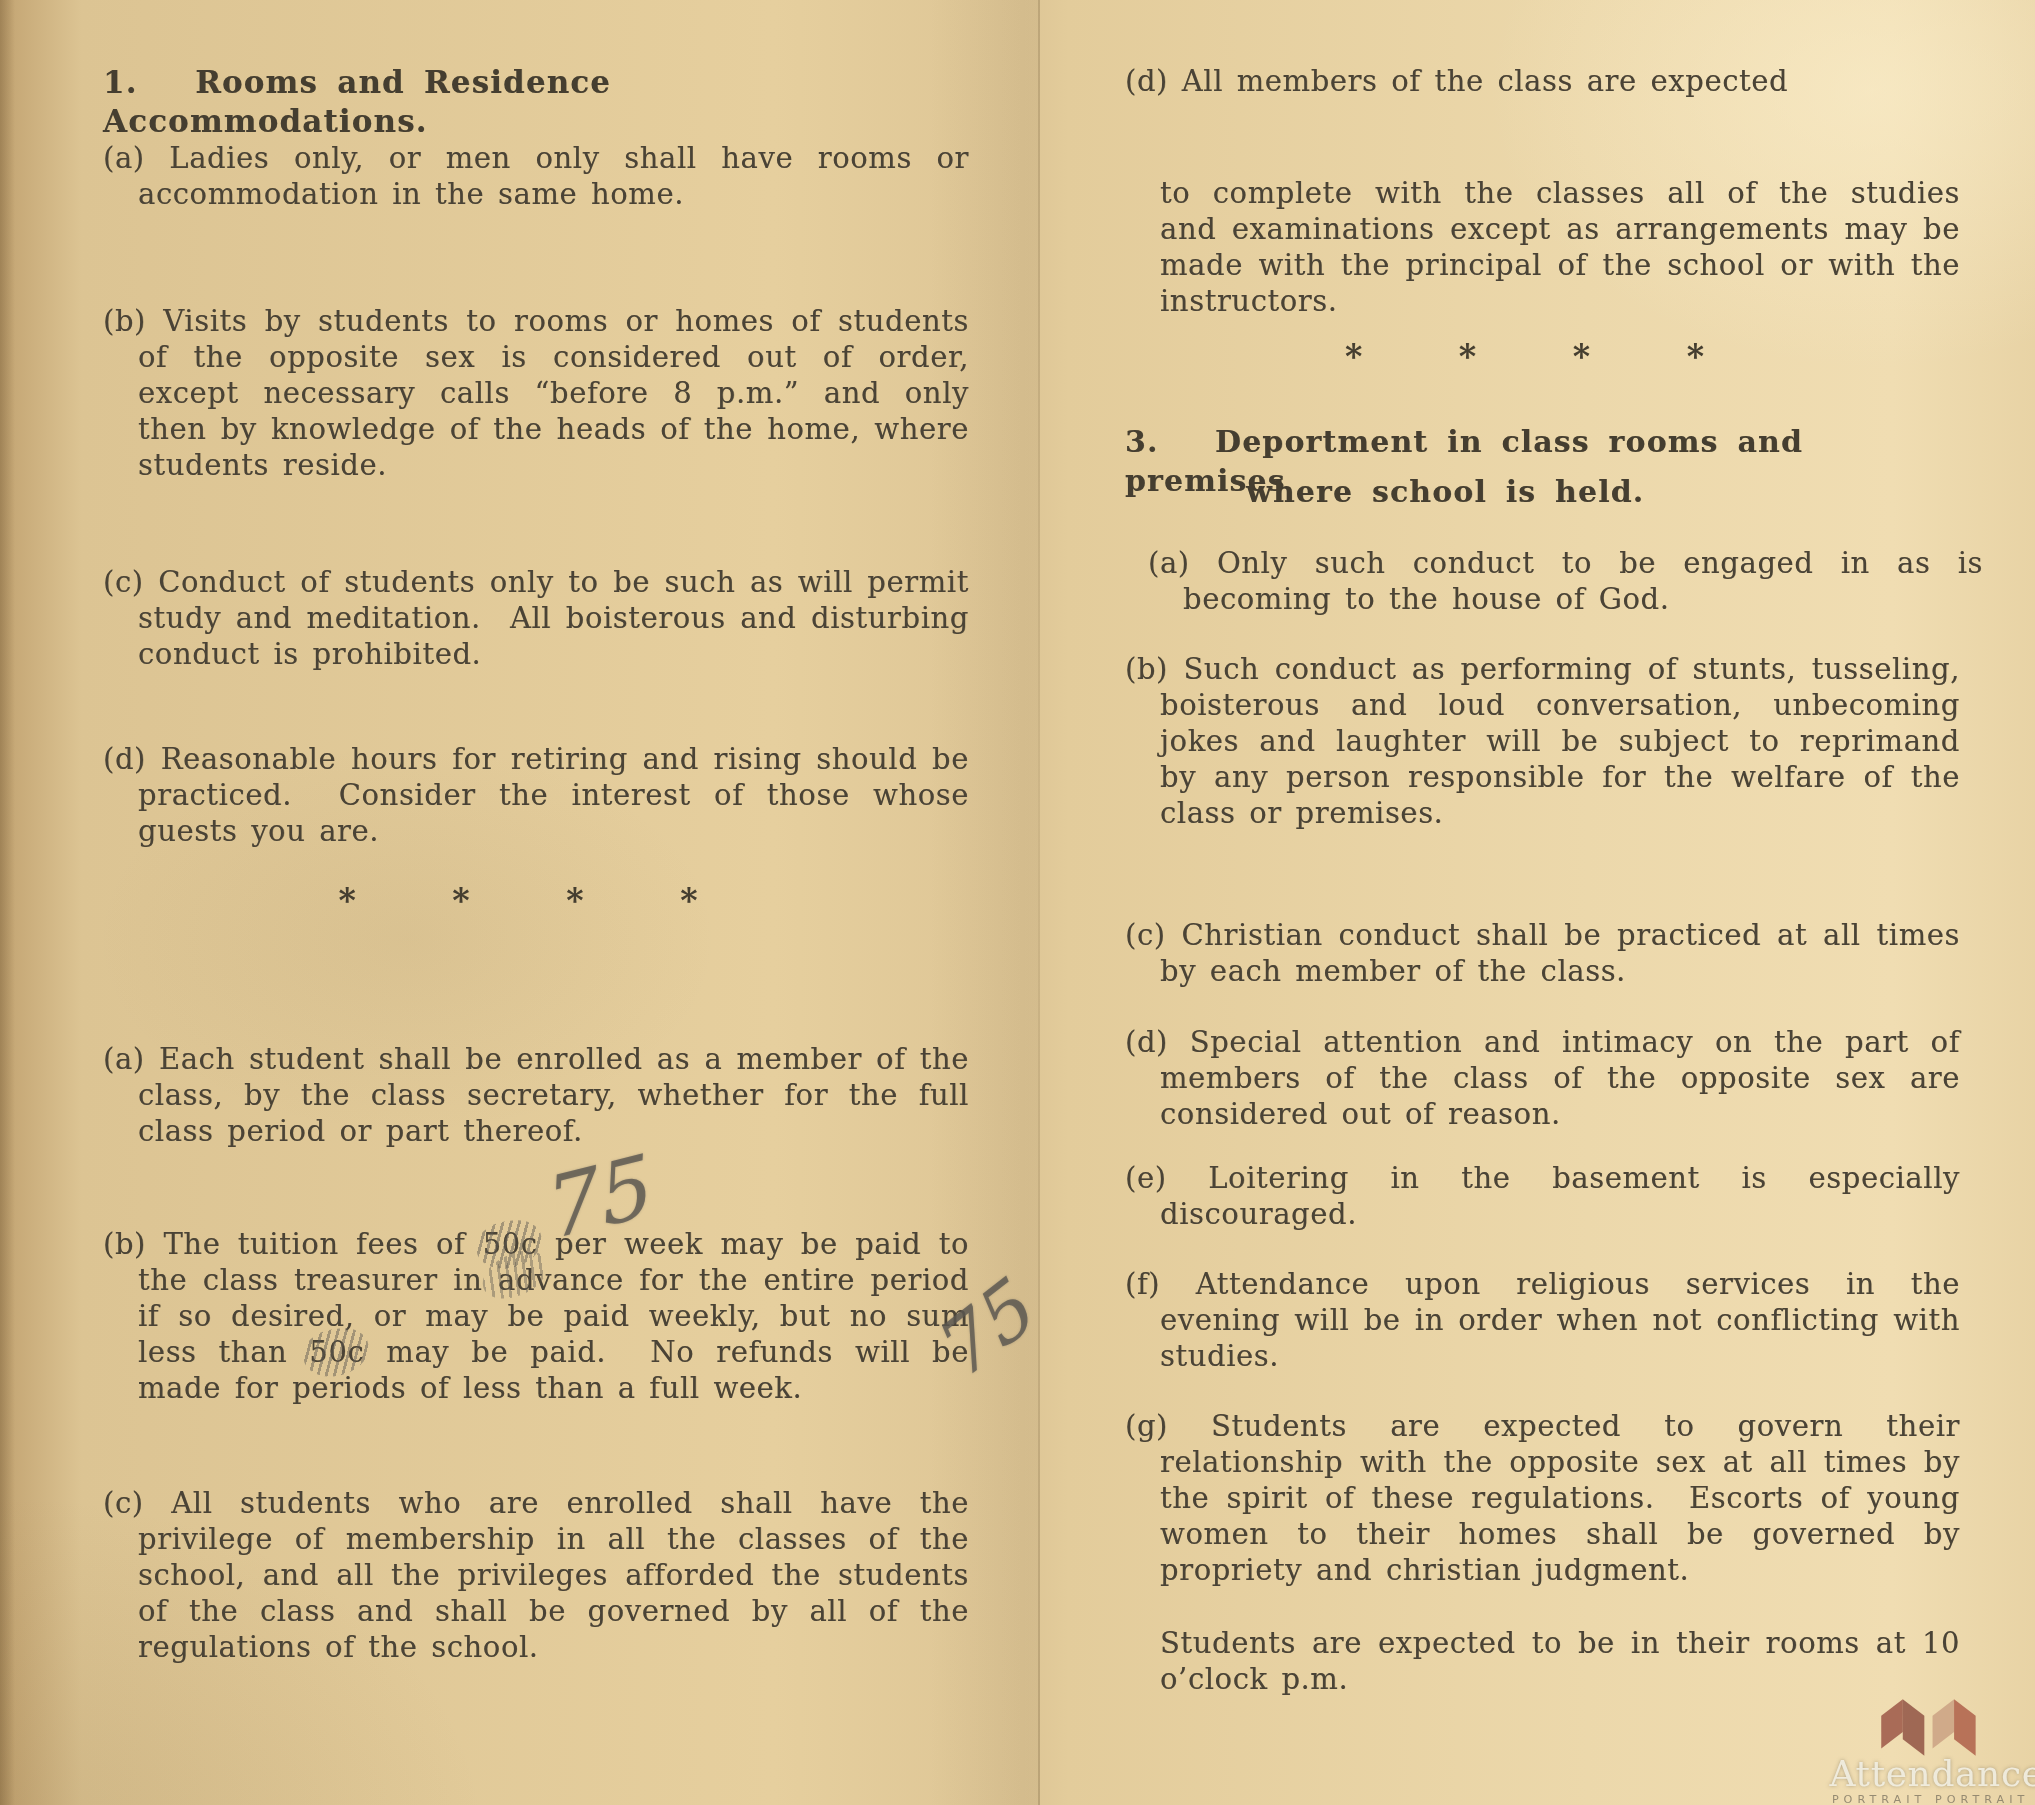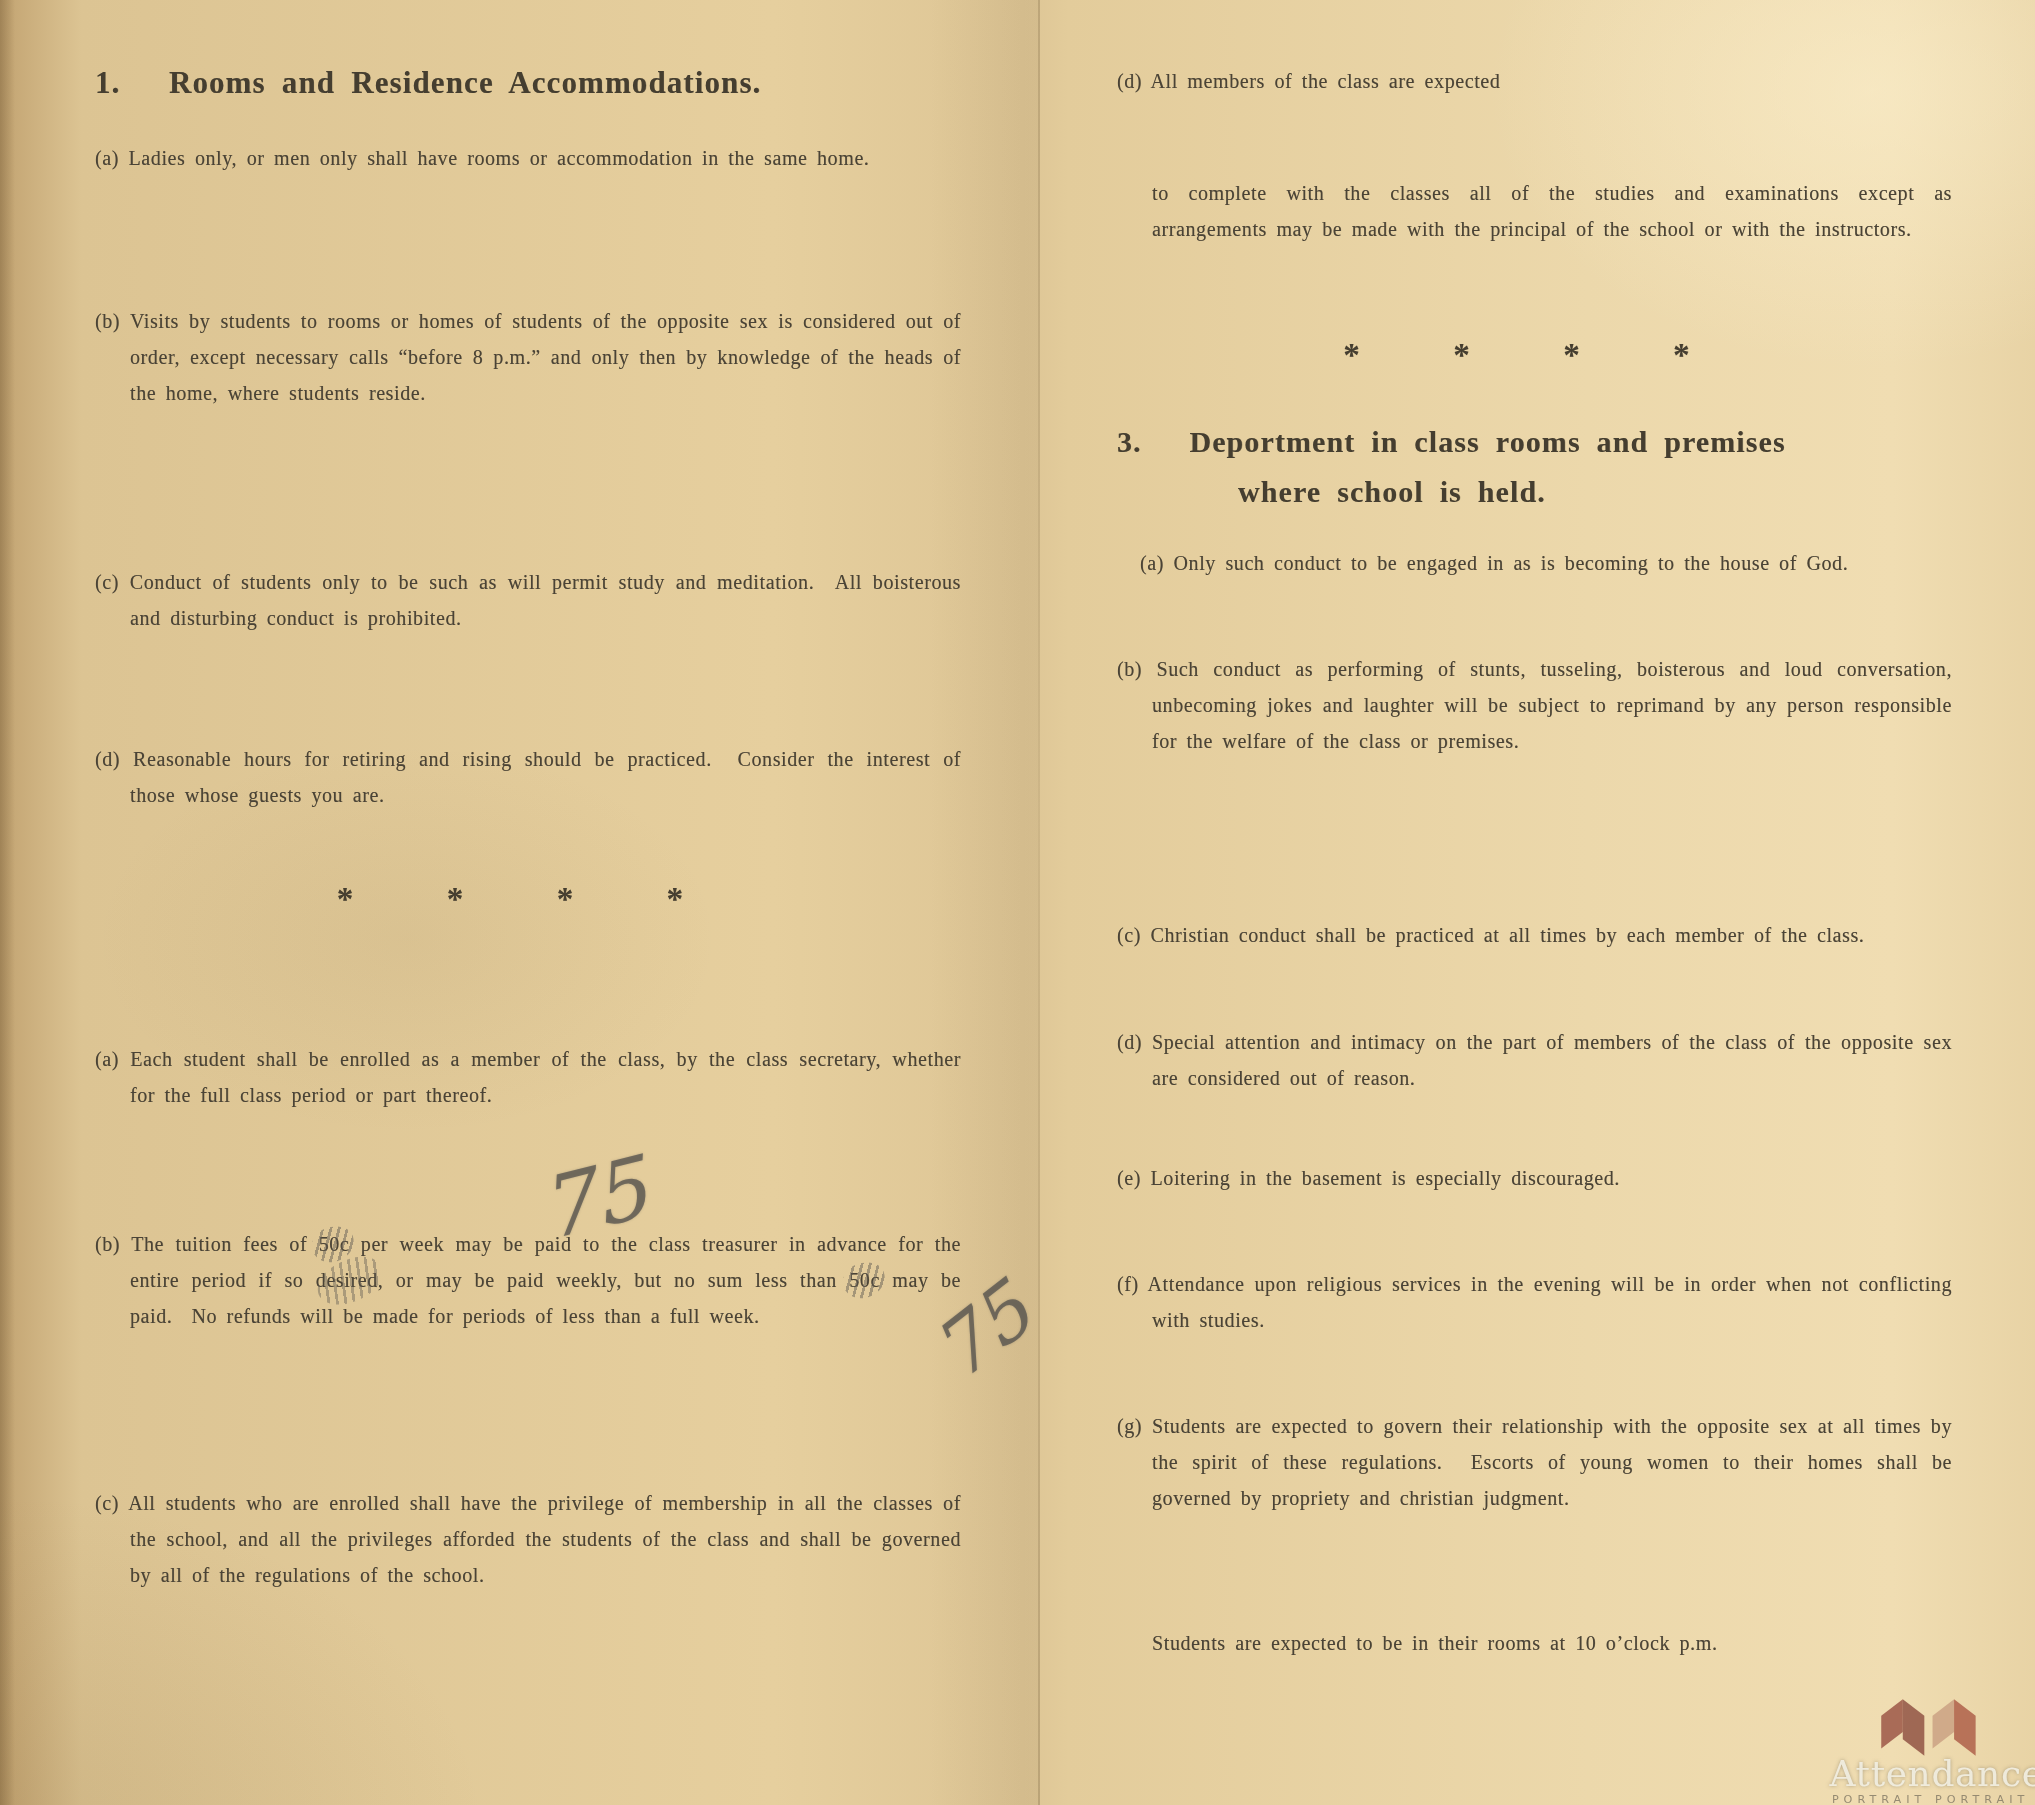--- a/index.html
+++ b/index.html
@@ -10,23 +10,23 @@
     background:
       radial-gradient(ellipse 618px 449px at 92% 5%, rgba(252,240,206,0.55), transparent 62%),
       radial-gradient(ellipse 786px 561px at 0% 102%, rgba(135,105,58,0.17), transparent 62%),
       radial-gradient(ellipse 449px 281px at 20% 52%, rgba(120,95,55,0.07), transparent 70%),
       linear-gradient(90deg,#c2a371 0,#dcc493 4%,#e6cf9e 38%,#ddc595 50.3%,#e3cc9b 52.5%,#ecd8ab 78%,#f0ddb2 93%,#e8d3a5 100%);
   }
   .ink { text-shadow: 0.3px 0.3px 0.6px rgba(72,62,42,0.38); }
   .col { position:absolute; top:0; height:1806px; }
   .col-left  { left:87px;  width:831px; }
   .col-right { left:1109px; width:800px; }
-  .blk { position:absolute; left:8px; width:100%;font-family:Liberation Serif, serif; }
+  .blk { position:absolute; left:16px; width:100%; }
   p.rule {
-    margin:0; font-size:20px; line-height:36px;
+    margin:0; font-size:29px; line-height:36px;
     letter-spacing:0.6px; word-spacing:3.9px;
     text-align:justify;
     padding-left:35px; text-indent:-35px;
   }
   p.cont { padding-left:35px; text-indent:0; }
   .heading {
     margin:0; font-size:31px; line-height:39px; font-weight:700;
     letter-spacing:1.1px; word-spacing:7.3px; color:#453e30;
   }
   .heading2line { font-size:30px; }

